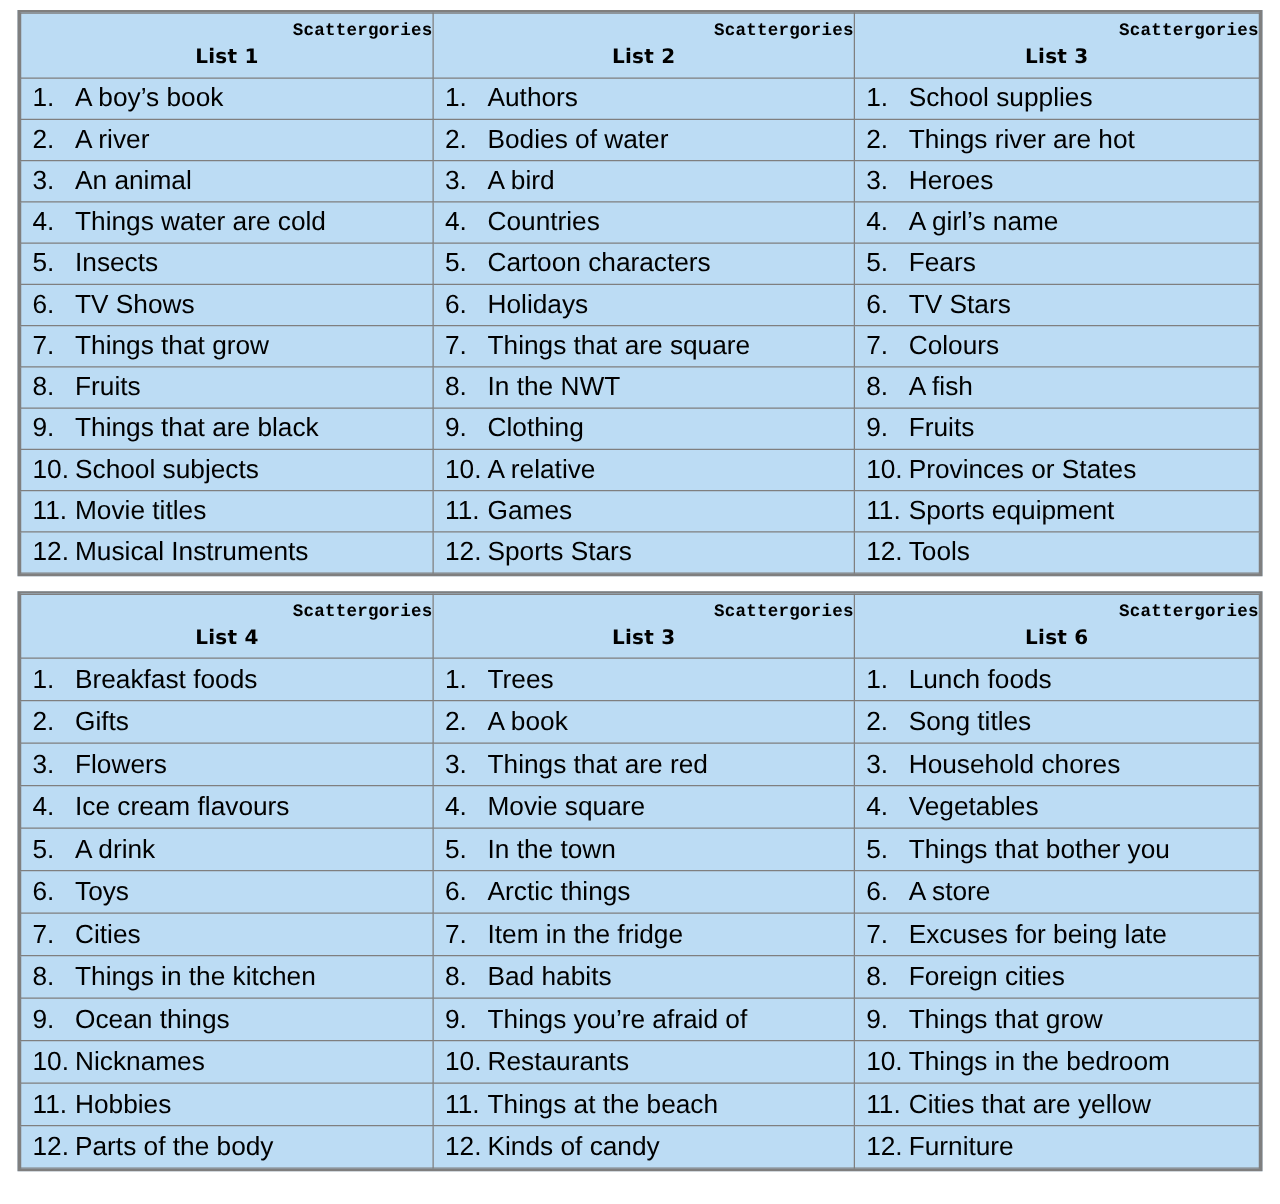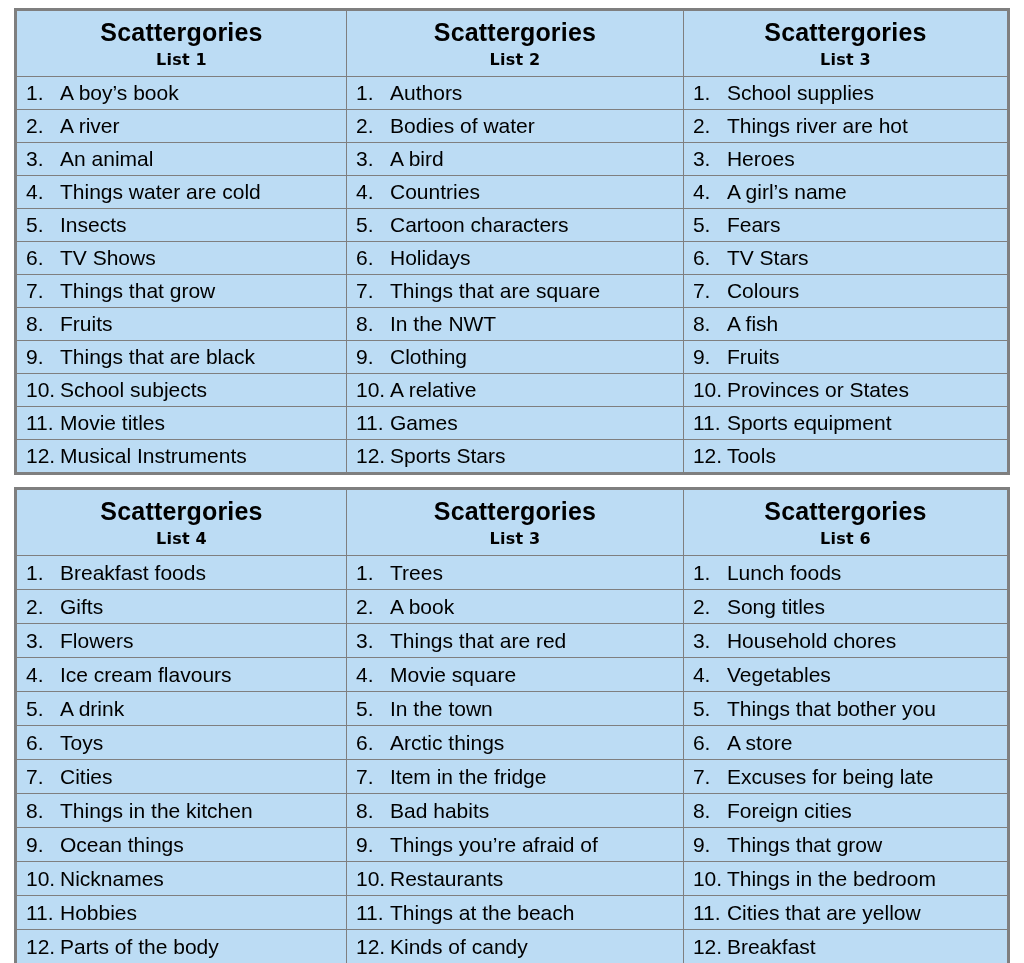--- a/index.html
+++ b/index.html
@@ -42,25 +42,26 @@
     border: 1px solid #7f7f7f;
     background: #bcdcf4;
     padding: 0;
     vertical-align: middle;
   }
   th {
     text-align: center;
     padding: 5px 0 6px 0;
   }
   .hdr-line1 {
-    font-family: Liberation Sans, sans-serif;
+    font-family: Liberation Mono, monospace;
     font-weight: bold;
-    font-size: 25px;
+    font-size: 14px;
     letter-spacing: 0.2px;
     line-height: 1.32;
+    text-align: right;
   }
   .hdr-line2 {
     font-family: "DejaVu Sans", sans-serif;
     font-weight: bold;
     font-size: 16px;
     letter-spacing: 0.2px;
     line-height: 1.32;
   }
   td {
     height: 32px;
@@ -612,21 +613,21 @@
             </td>
           <td>
               <div class="row">
                 <span class="num">12.</span>
                 <span class="txt">Kinds of candy</span>
               </div>
             </td>
           <td>
               <div class="row">
                 <span class="num">12.</span>
-                <span class="txt">Breakfast</span>
+                <span class="txt">Furniture</span>
               </div>
             </td>
         </tr>
       </tbody>
     </table>
   </div>
 
 </div>
 
 </body></html>

